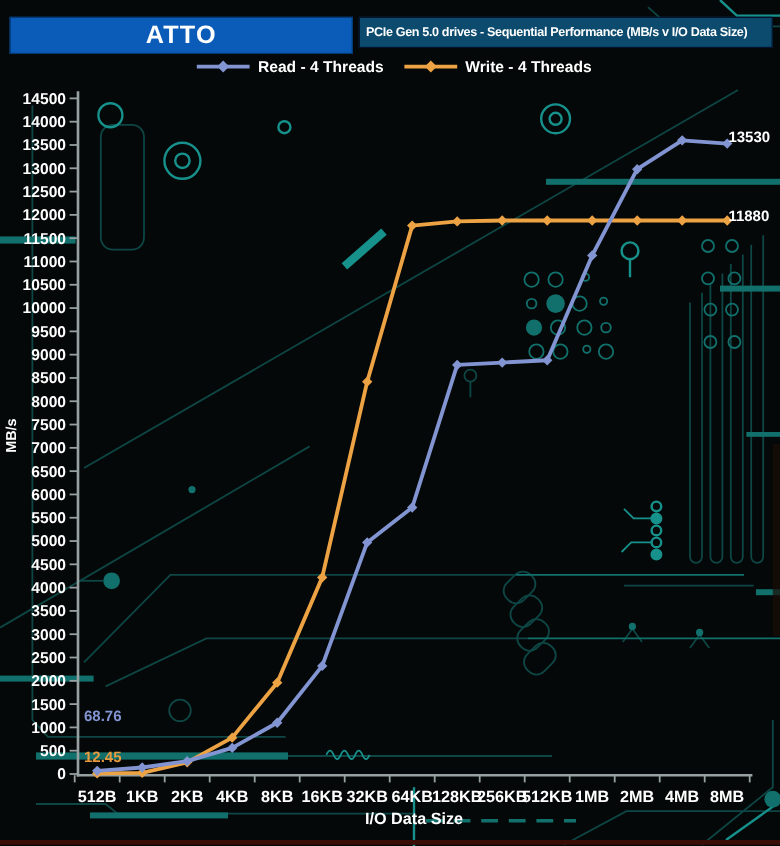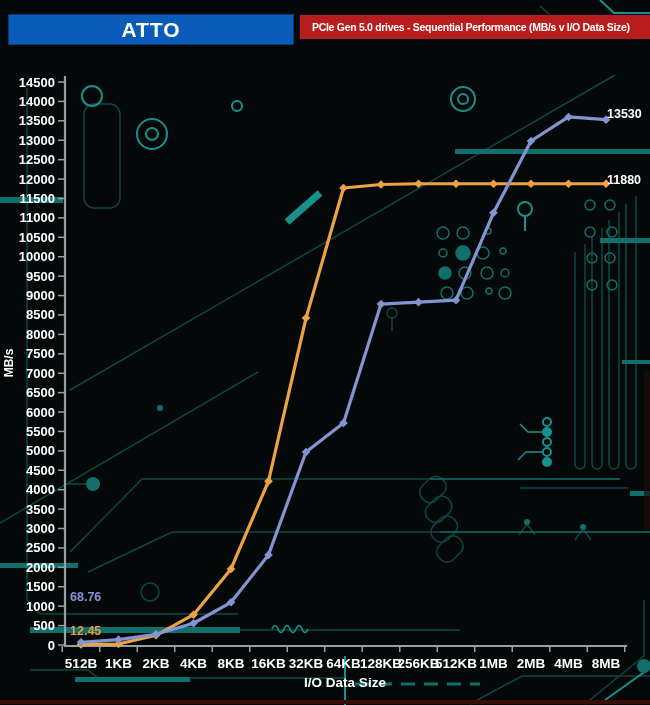--- a/index.html
+++ b/index.html
@@ -2,23 +2,23 @@
 <html><head>
 <meta charset="utf-8">
 <style>
   html,body{margin:0;padding:0;background:#000;}
   .stage{position:relative;width:650px;height:705px;background:#050808;overflow:hidden;
          font-family:"Liberation Sans",sans-serif;}
   .decor,.chart{position:absolute;left:0;top:0;width:650px;height:705px;}
   .atto-box{position:absolute;left:8px;top:14px;width:284px;height:29px;background:#0a5cb8;
             border:1px solid #063a75;display:flex;align-items:center;justify-content:center;}
   .atto-box span{color:#fff;font-weight:bold;font-size:21px;letter-spacing:1px;text-align:center;}
-  .title-box{position:absolute;left:299px;top:14px;width:338px;height:24px;background:#b91c1c;
+  .title-box{position:absolute;left:299px;top:14px;width:338px;height:24px;background:#0c4a6e;
              border:1px solid #04142e;color:#fff;font-weight:bold;font-size:10.5px;
-             letter-spacing:-0.3px;line-height:24px;padding-left:12px;white-space:nowrap;overflow:hidden;}
+             letter-spacing:-0.3px;line-height:24px;padding-left:5px;white-space:nowrap;overflow:hidden;}
   .subtitle-box{position:absolute;left:299px;top:40px;width:338px;height:17px;background:#fff;
              border:1px solid #000;color:#000;font-weight:bold;font-size:12px;
              line-height:17px;padding-left:4px;white-space:nowrap;overflow:hidden;}
   .legend{position:absolute;left:163px;top:48px;display:flex;gap:16px;align-items:center;}
   .legend-item{display:flex;align-items:center;gap:6px;}
   .legend-item .lbl{color:#fff;font-weight:bold;font-size:13px;white-space:nowrap;}
   .bottom-strip{position:absolute;left:0;bottom:1px;height:4px;width:650px;background:#3a0e06;}
   
   .ylab{font:bold 13px "Liberation Sans",sans-serif;fill:#fff;}
   .xlab{font:bold 13.5px "Liberation Sans",sans-serif;fill:#fff;}
@@ -131,20 +131,36 @@
     <path d="M355,684 L480,684" stroke="#11706c" stroke-width="3" stroke-dasharray="14 9" fill="none"></path>
     <path d="M65,484 L86,484" stroke="#0d4644" stroke-width="1.5" fill="none"></path>
     <rect x="644" y="370" width="6" height="160" fill="#1a0d06" opacity="0.7"></rect>
   </svg>
 
   <div class="atto-box">
     <span>ATTO</span>
   </div>
   <div class="title-box">PCIe Gen 5.0 drives - Sequential Performance (MB/s v I/O Data Size)</div>
 
+  <div class="legend">
+    <div class="legend-item">
+      <svg width="46" height="13">
+        <line x1="1" y1="6.5" x2="45" y2="6.5" stroke="#8295d2" stroke-width="3"></line>
+        <path d="M23,1.5 L28,6.5 L23,11.5 L18,6.5 Z" fill="#8295d2"></path>
+      </svg>
+      <span class="lbl">Read - 4 Threads</span>
+    </div>
+    <div class="legend-item">
+      <svg width="46" height="13">
+        <line x1="1" y1="6.5" x2="45" y2="6.5" stroke="#eda344" stroke-width="3"></line>
+        <path d="M23,1.5 L28,6.5 L23,11.5 L18,6.5 Z" fill="#eda344"></path>
+      </svg>
+      <span class="lbl">Write - 4 Threads</span>
+    </div>
+  </div>
 
   <svg id="chart" class="chart" viewBox="0 0 650 705">
       <line x1="65" y1="76" x2="65" y2="647" stroke="#97a1a1" stroke-width="2.2"></line>
       <line x1="64" y1="646" x2="627" y2="646" stroke="#97a1a1" stroke-width="2.2"></line>
       <line x1="58" y1="645" x2="65" y2="645" stroke="#97a1a1" stroke-width="1.5"></line>
       <text x="55" y="649.5" text-anchor="end" class="ylab">0</text>
       <line x1="58" y1="625.5862068965517" x2="65" y2="625.5862068965517" stroke="#97a1a1" stroke-width="1.5"></line>
       <text x="55" y="630.0862068965517" text-anchor="end" class="ylab">500</text>
       <line x1="58" y1="606.1724137931035" x2="65" y2="606.1724137931035" stroke="#97a1a1" stroke-width="1.5"></line>
       <text x="55" y="610.6724137931035" text-anchor="end" class="ylab">1000</text>

